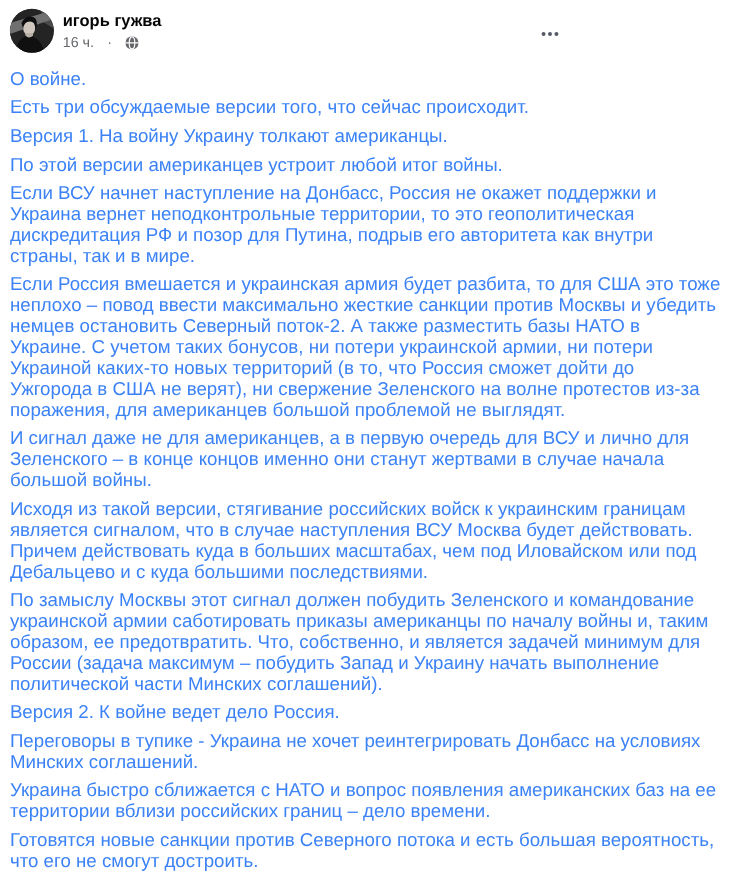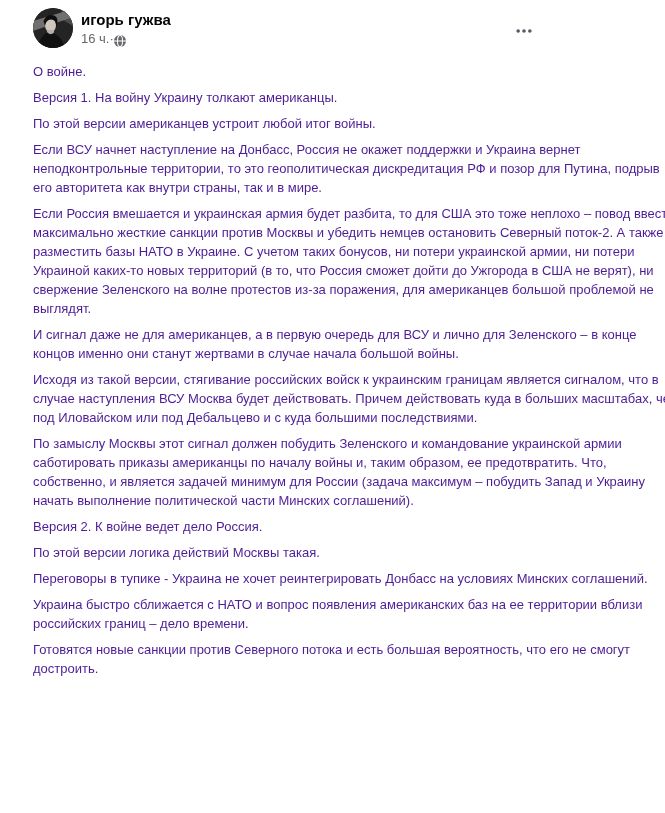--- a/index.html
+++ b/index.html
@@ -8,21 +8,20 @@
     padding: 0;
     width: 665px;
     height: 813px;
     background: #ffffff;
     font-family: "Liberation Sans", sans-serif;
     overflow: hidden;
   }
   .post {
     width: 543px;
     padding: 8px 24px 0 9px;
-    margin-left: 24px;
   }
   .post-header {
     display: flex;
     align-items: center;
     position: relative;
     height: 40px;
     margin-bottom: 14px;
   }
   .avatar {
     width: 40px;
@@ -42,22 +41,22 @@
   }
   .author {
     font-size: 15px;
     font-weight: 700;
     color: #050505;
     line-height: 19px;
     cursor: pointer;
   }
   .meta-row {
     display: flex;
-    align-items: flex-end;
-    gap: 0;
+    align-items: center;
+    gap: 12px;
     font-size: 13px;
     color: #65676B;
     line-height: 16px;
     margin-top: 2px;
   }
   .meta-row .timestamp { cursor: pointer; }
   .globe { display: inline-flex; align-items: center; }
   .more-button {
     position: absolute;
     top: 6px;
@@ -66,23 +65,23 @@
     height: 34px;
     border-radius: 50%;
     display: flex;
     align-items: center;
     justify-content: center;
     cursor: pointer;
   }
   .post-text { width: 646px; }
   .post-text p {
     margin: 0 0 7px 0;
-    font-size: 13px;
+    font-size: 17px;
     line-height: 19px;
-    color: #4c1d95;
+    color: #3b82f6;
     white-space: normal;
   }
 </style>
 </head>
 <body>
 
 <div class="post">
 
   <div class="post-header">
 
@@ -125,27 +124,27 @@
         <circle cx="3.5" cy="10" r="2" fill="#555a66"></circle>
         <circle cx="10" cy="10" r="2" fill="#555a66"></circle>
         <circle cx="16.5" cy="10" r="2" fill="#555a66"></circle>
       </svg>
     </div>
 
   </div>
 
   <div class="post-text">
       <p>О войне.</p>
+      <p>Есть три обсуждаемые версии того, что сейчас происходит.</p>
       <p>Версия 1. На войну Украину толкают американцы.</p>
       <p>По этой версии американцев устроит любой итог войны.</p>
       <p>Если ВСУ начнет наступление на Донбасс, Россия не окажет поддержки и Украина вернет неподконтрольные территории, то это геополитическая дискредитация РФ и позор для Путина, подрыв его авторитета как внутри страны, так и в мире.</p>
       <p>Если Россия вмешается и украинская армия будет разбита, то для США это тоже неплохо – повод ввести максимально жесткие санкции против Москвы и убедить немцев остановить Северный поток-2. А также разместить базы НАТО в Украине. С учетом таких бонусов, ни потери украинской армии, ни потери Украиной каких-то новых территорий (в то, что Россия сможет дойти до Ужгорода в США не верят), ни свержение Зеленского на волне протестов из-за поражения, для американцев большой проблемой не выглядят.</p>
       <p>И сигнал даже не для американцев, а в первую очередь для ВСУ и лично для Зеленского – в конце концов именно они станут жертвами в случае начала большой войны.</p>
       <p>Исходя из такой версии, стягивание российских войск к украинским границам является сигналом, что в случае наступления ВСУ Москва будет действовать. Причем действовать куда в больших масштабах, чем под Иловайском или под Дебальцево и с куда большими последствиями.</p>
       <p>По замыслу Москвы этот сигнал должен побудить Зеленского и командование украинской армии саботировать приказы американцы по началу войны и, таким образом, ее предотвратить. Что, собственно, и является задачей минимум для России (задача максимум – побудить Запад и Украину начать выполнение политической части Минских соглашений).</p>
       <p>Версия 2. К войне ведет дело Россия.</p>
-      <p>По этой версии логика действий Москвы такая.</p>
       <p>Переговоры в тупике - Украина не хочет реинтегрировать Донбасс на условиях Минских соглашений.</p>
       <p>Украина быстро сближается с НАТО и вопрос появления американских баз на ее территории вблизи российских границ – дело времени.</p>
       <p>Готовятся новые санкции против Северного потока и есть большая вероятность, что его не смогут достроить.</p>
     </div>
 
 </div>
 
 </body></html>

